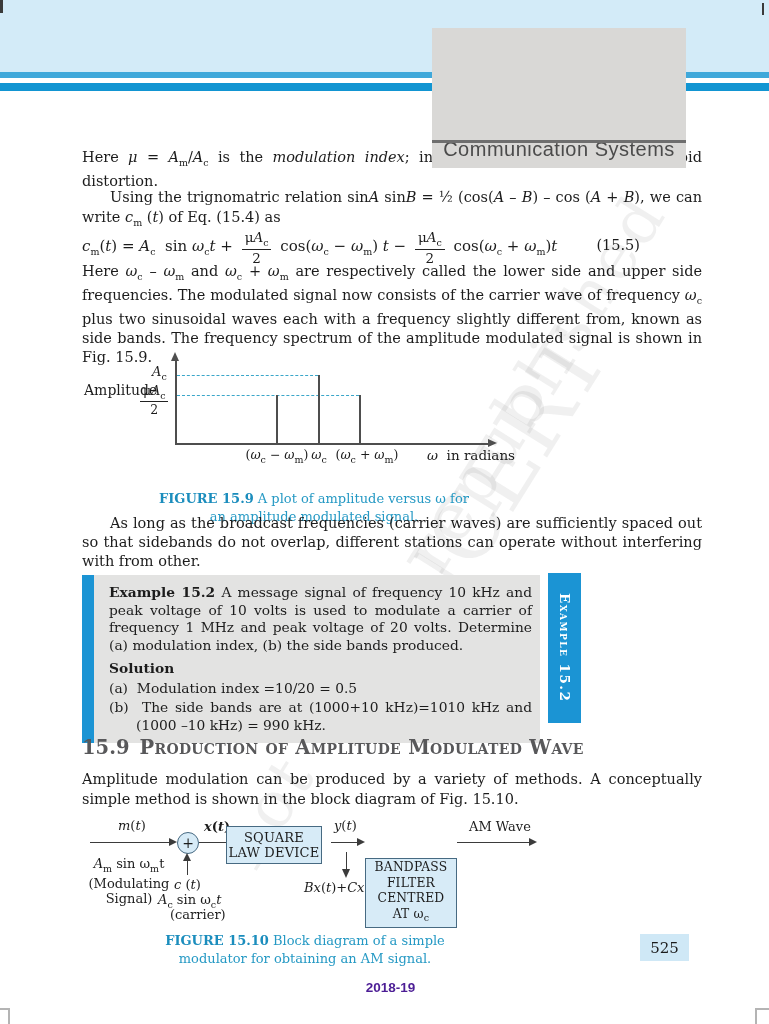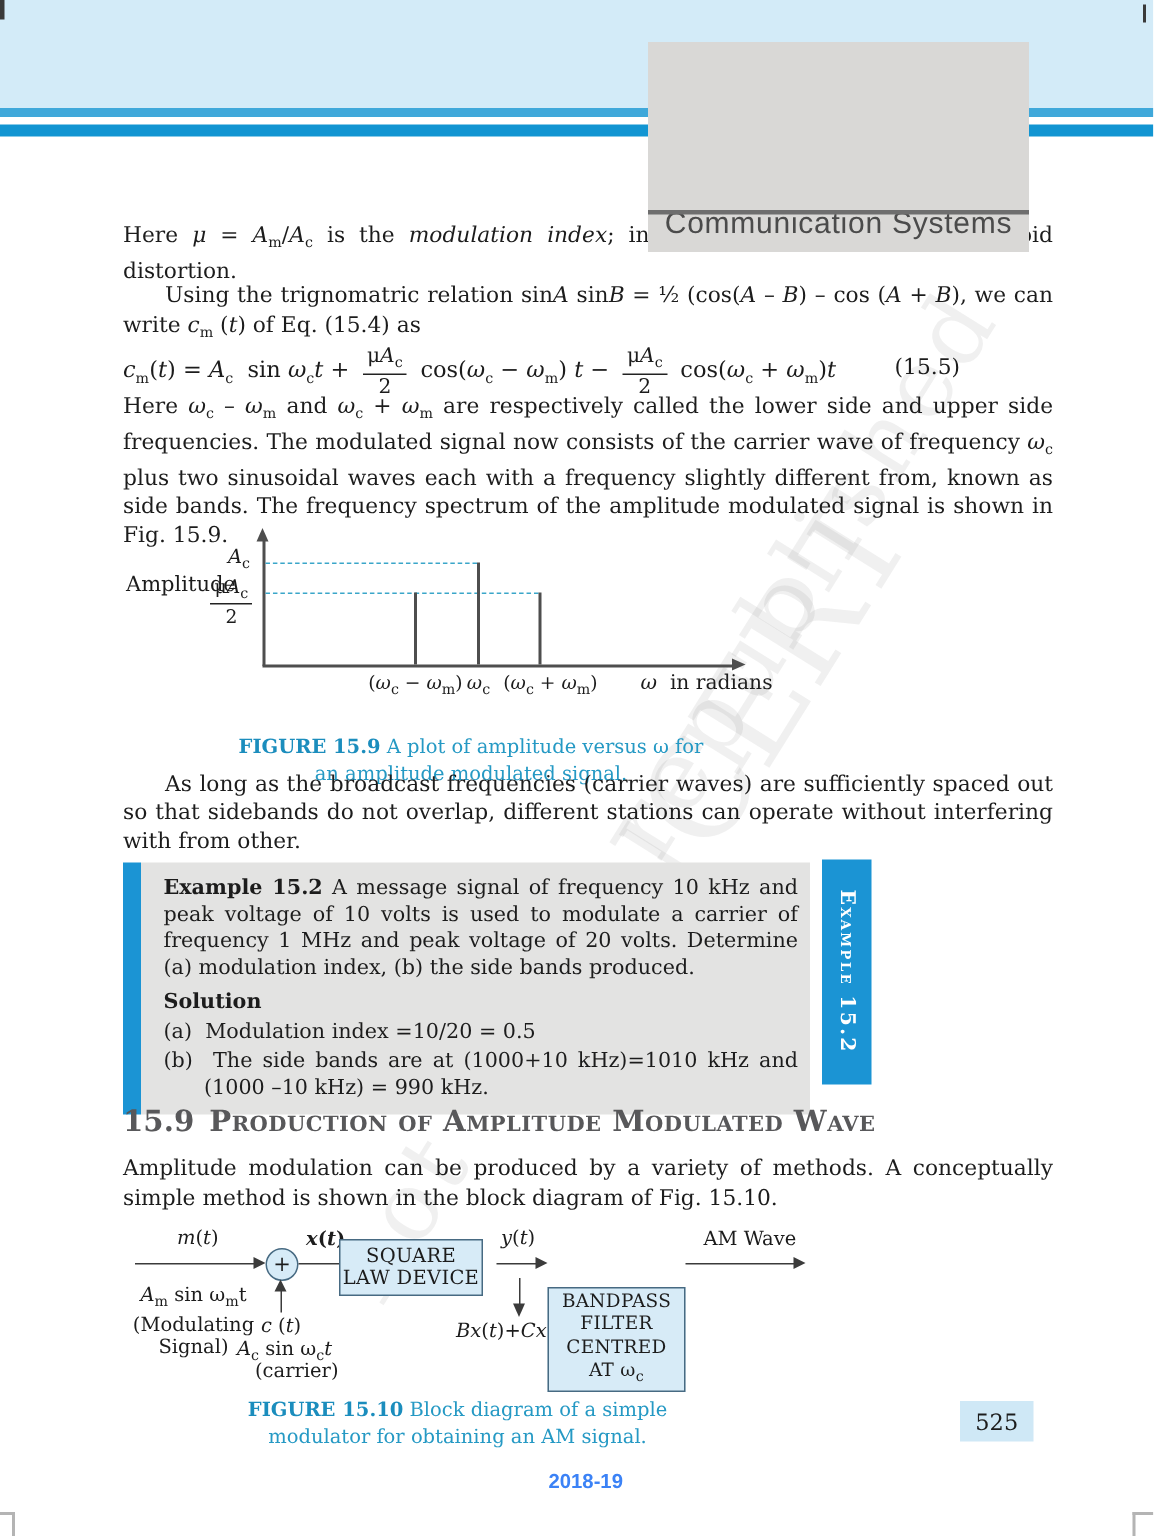--- a/index.html
+++ b/index.html
@@ -89,21 +89,21 @@
            text-align:center; line-height:15px; letter-spacing:0.2px; }
   .adder { position:absolute; left:95px; top:20px; width:22px; height:22px; border-radius:50%;
            background:#d7ebf7; border:1.2px solid #476a82;
            display:flex; align-items:center; justify-content:center; font-size:14px; }
   .dlab { position:absolute; white-space:nowrap; }
   .dlab-center { text-align:center; }
   
   .page-num-box { position:absolute; left:640px; top:934px; width:49px; height:27px; background:#cfe8f6;
                   display:flex; align-items:center; justify-content:center; font-size:15px; z-index:1; }
   .edition { position:absolute; left:0; top:980px; width:769px; text-align:center;
-             font-family:"Liberation Sans", sans-serif; font-weight:bold; font-size:13.5px; color:#3b82f6; z-index:1;padding-left:12px; }
+             font-family:"Liberation Sans", sans-serif; font-weight:bold; font-size:13.5px; color:#4c1d95; z-index:1;padding-left:12px; }
 </style>
 </head>
 <body>
 
 <div class="page">
 
   <div class="band-light"></div>
   <div class="stripe1"></div>
   <div class="stripe2"></div>
 

